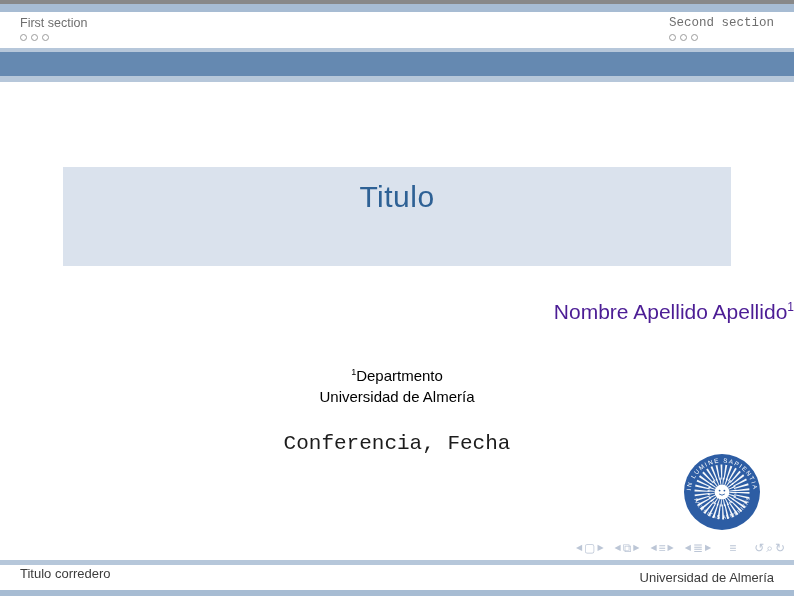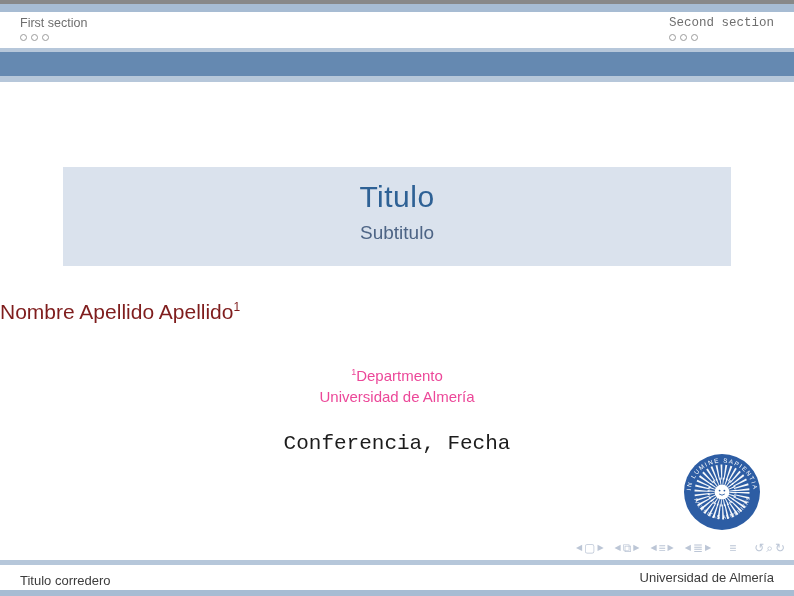--- a/index.html
+++ b/index.html
@@ -22,41 +22,41 @@
   .dots { margin-top:4px; display:flex; gap:4px; }
   .dot  { width:7px; height:7px; border:1px solid #9b9b9b; border-radius:50%; background:#fff; cursor:pointer; }
   
   .title-box {
     position:absolute; left:63px; right:63px; top:163px; height:99px;
     background:#dae2ed; text-align:center; padding-top:13px;
   }
   .main-title { font-size:30px; color:#2e6195; font-weight:400; letter-spacing:0.5px;text-align:center; }
   .sub-title  { font-size:19px; color:#4d6485; margin-top:8px; }
   
-  .author { position:absolute; left:0; right:0; top:296px; text-align:left;
-            font-size:21px; color:#7f1d1d; }
+  .author { position:absolute; left:0; right:0; top:296px; text-align:right;
+            font-size:21px; color:#4c1d95; }
   .author sup { font-size:12px; }
   .institute { position:absolute; left:0; right:0; top:358px; text-align:center;
-               font-size:15px; color:#ec4899; line-height:21px; }
+               font-size:15px; color:#000000; line-height:21px; }
   .institute sup { font-size:9px; }
   .datefield { position:absolute; left:0; right:0; top:428px; text-align:center;
                font-size:21px; color:#1c1c1c;font-family:Liberation Mono, monospace; }
   
   .logo { position:absolute; left:682px; top:448px; width:80px; height:80px; }
   
   .nav { position:absolute; right:8px; top:536px; height:16px; display:flex;
          align-items:center; color:#bcc6d6; }
   .nav .g { display:flex; align-items:center; margin-left:9px; }
   .nav .a { font-size:8px;  line-height:16px; cursor:pointer; padding:0 1px; }
   .nav .s { font-size:12px; line-height:16px; cursor:pointer; padding:0 1px; }
   
   .foot-strip1 { position:absolute; left:0; right:0; top:556px; height:5px;  background:#b6c7da; }
   .foot-band   { position:absolute; left:0; right:0; top:561px; height:25px; background:#ffffff; }
   .foot-strip2 { position:absolute; left:0; right:0; top:586px; height:10px; background:#a7bcd3; }
-  .foot-left  { position:absolute; left:20px;  top:8px; font-size:13px; color:#3c3c3c; }
+  .foot-left  { position:absolute; left:20px;  top:1px; font-size:13px; color:#3c3c3c; }
   .foot-right { position:absolute; right:20px; top:5px; font-size:13px; color:#3c3c3c; }
 </style>
 </head>
 <body>
 
 <div class="slide">
 
   <div class="strip-top"></div>
   <div class="strip-mid1"></div>
   <div class="head-bar"></div>
@@ -74,21 +74,20 @@
     <span class="section-label">Second section</span>
     <div class="dots">
       <div class="dot"></div>
       <div class="dot"></div>
       <div class="dot"></div>
     </div>
   </div>
 
   <div class="title-box">
     <div class="main-title">Titulo</div>
-    <div class="sub-title">Subtitulo</div>
   </div>
 
   <div class="author"><span>Nombre Apellido Apellido</span><sup>1</sup></div>
 
   <div class="institute">
     <div><sup>1</sup><span>Departmento</span></div>
     <div>Universidad de Almería</div>
   </div>
 
   <div class="datefield">Conferencia, Fecha</div>

